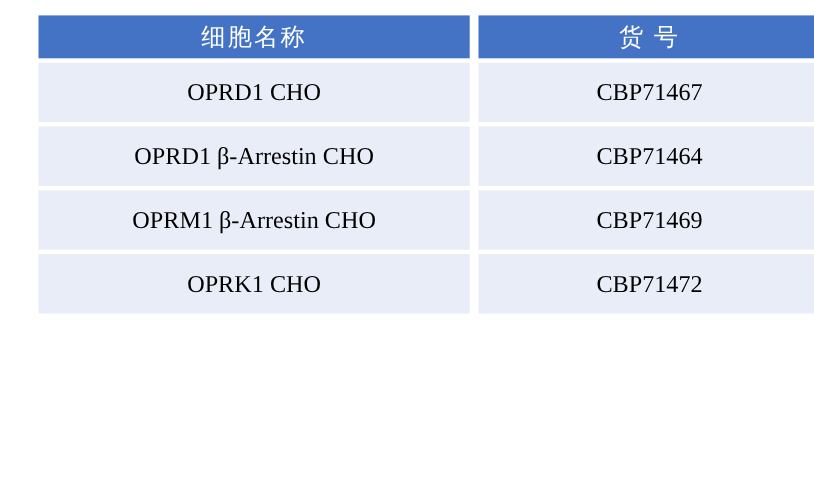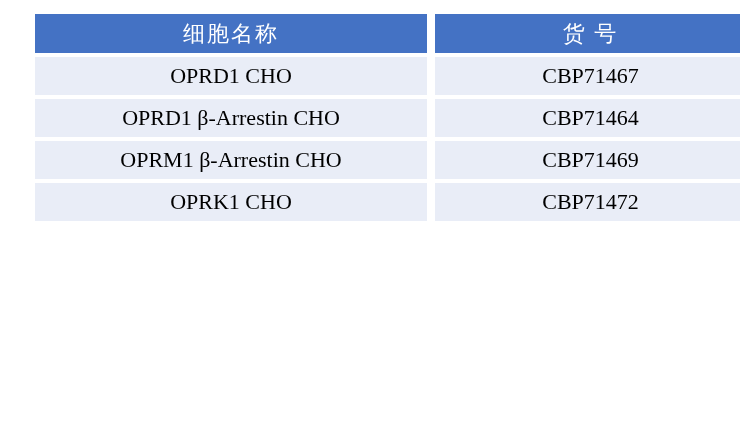--- a/index.html
+++ b/index.html
@@ -39,21 +39,21 @@
     font-size: 22px;
     letter-spacing: 2px;
     height: 39px;
   }
   table.catalog col.c-name { width: 392px; }
   table.catalog col.c-cat  { width: 311px; }
   table.catalog td {
     background: var(--row-bg, #E9EDF7);
     color: var(--body-text, #000000);
     font-size: 22px;
-    height: 38px;
+    height: 54px;
   }
 </style>
 </head>
 <body>
 
 <div class="page">
   <table class="catalog">
     <colgroup>
       <col class="c-name">
       <col class="c-cat">

